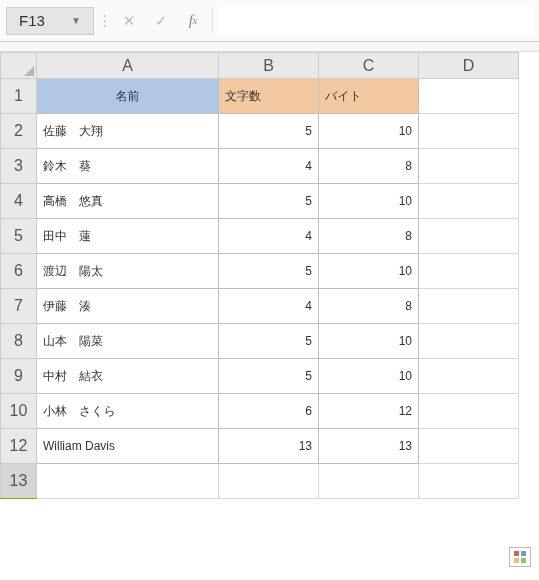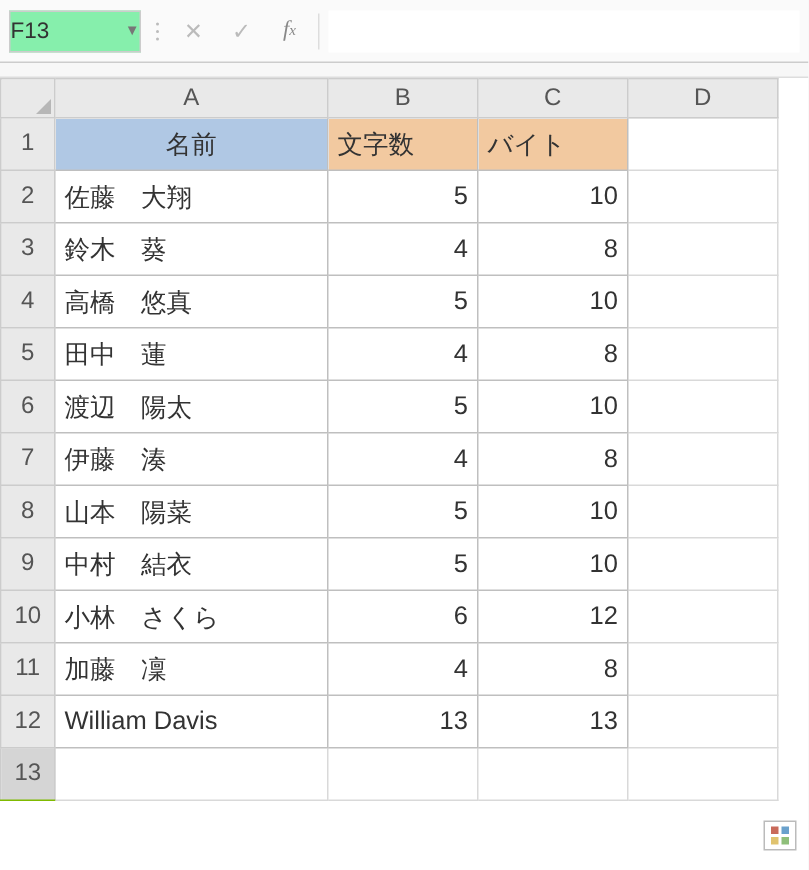--- a/index.html
+++ b/index.html
@@ -19,23 +19,23 @@
     align-items: center;
     height: 42px;
     background: #fafafa;
     border-bottom: 1px solid #ccc;
     padding: 0 6px;
     gap: 6px;
   }
   .name-box {
     width: 88px;
     height: 28px;
-    background: #86efac;
+    background: #e5e5e5;
     border: 1px solid #ccc;
-    padding: 2px 0;
+    padding: 2px 12px;
     font-size: 15px;
     line-height: 22px;
     display: flex;
     align-items: center;
     justify-content: space-between;
   }
   .name-box .caret {
     font-size: 10px;
     color: #777;
   }
@@ -107,21 +107,21 @@
     border-width: 0 0 10px 10px;
     border-color: transparent transparent #b7b7b7 transparent;
   }
   .col-head { height: 26px; }
   .row-head { width: 36px; }
   td.cell {
     border: 1px solid #bfbfbf;
     padding: 4px 6px;
     height: 35px;
     background: #fff;
-    font-size: 17px;
+    font-size: 12px;
     white-space: nowrap;
     overflow: hidden;
   }
   td.hdr-a { background: #b0c8e4; text-align: center; }
   td.hdr-bc { background: #f2c9a0; }
   td.align-r { text-align: right; }
   td.no-data-border { border-color: #d9d9d9; }
   tr.active .row-head { background: #d5d5d5; border-top-color:#7fba00; border-bottom-color:#7fba00; }
   .quick-analysis {
     position: absolute;
@@ -240,27 +240,20 @@
           <td class="cell no-data-border"></td>
         </tr>
         <tr>
           <th class="row-head">10</th>
           <td class="cell">小林　さくら</td>
           <td class="cell align-r">6</td>
           <td class="cell align-r">12</td>
           <td class="cell no-data-border"></td>
         </tr>
         <tr>
-          <th class="row-head">11</th>
-          <td class="cell">加藤　凜</td>
-          <td class="cell align-r">4</td>
-          <td class="cell align-r">8</td>
-          <td class="cell no-data-border"></td>
-        </tr>
-        <tr>
           <th class="row-head">12</th>
           <td class="cell">William Davis</td>
           <td class="cell align-r">13</td>
           <td class="cell align-r">13</td>
           <td class="cell no-data-border"></td>
         </tr>
         <tr class="active">
           <th class="row-head">13</th>
           <td class="cell no-data-border"></td>
           <td class="cell no-data-border"></td>

